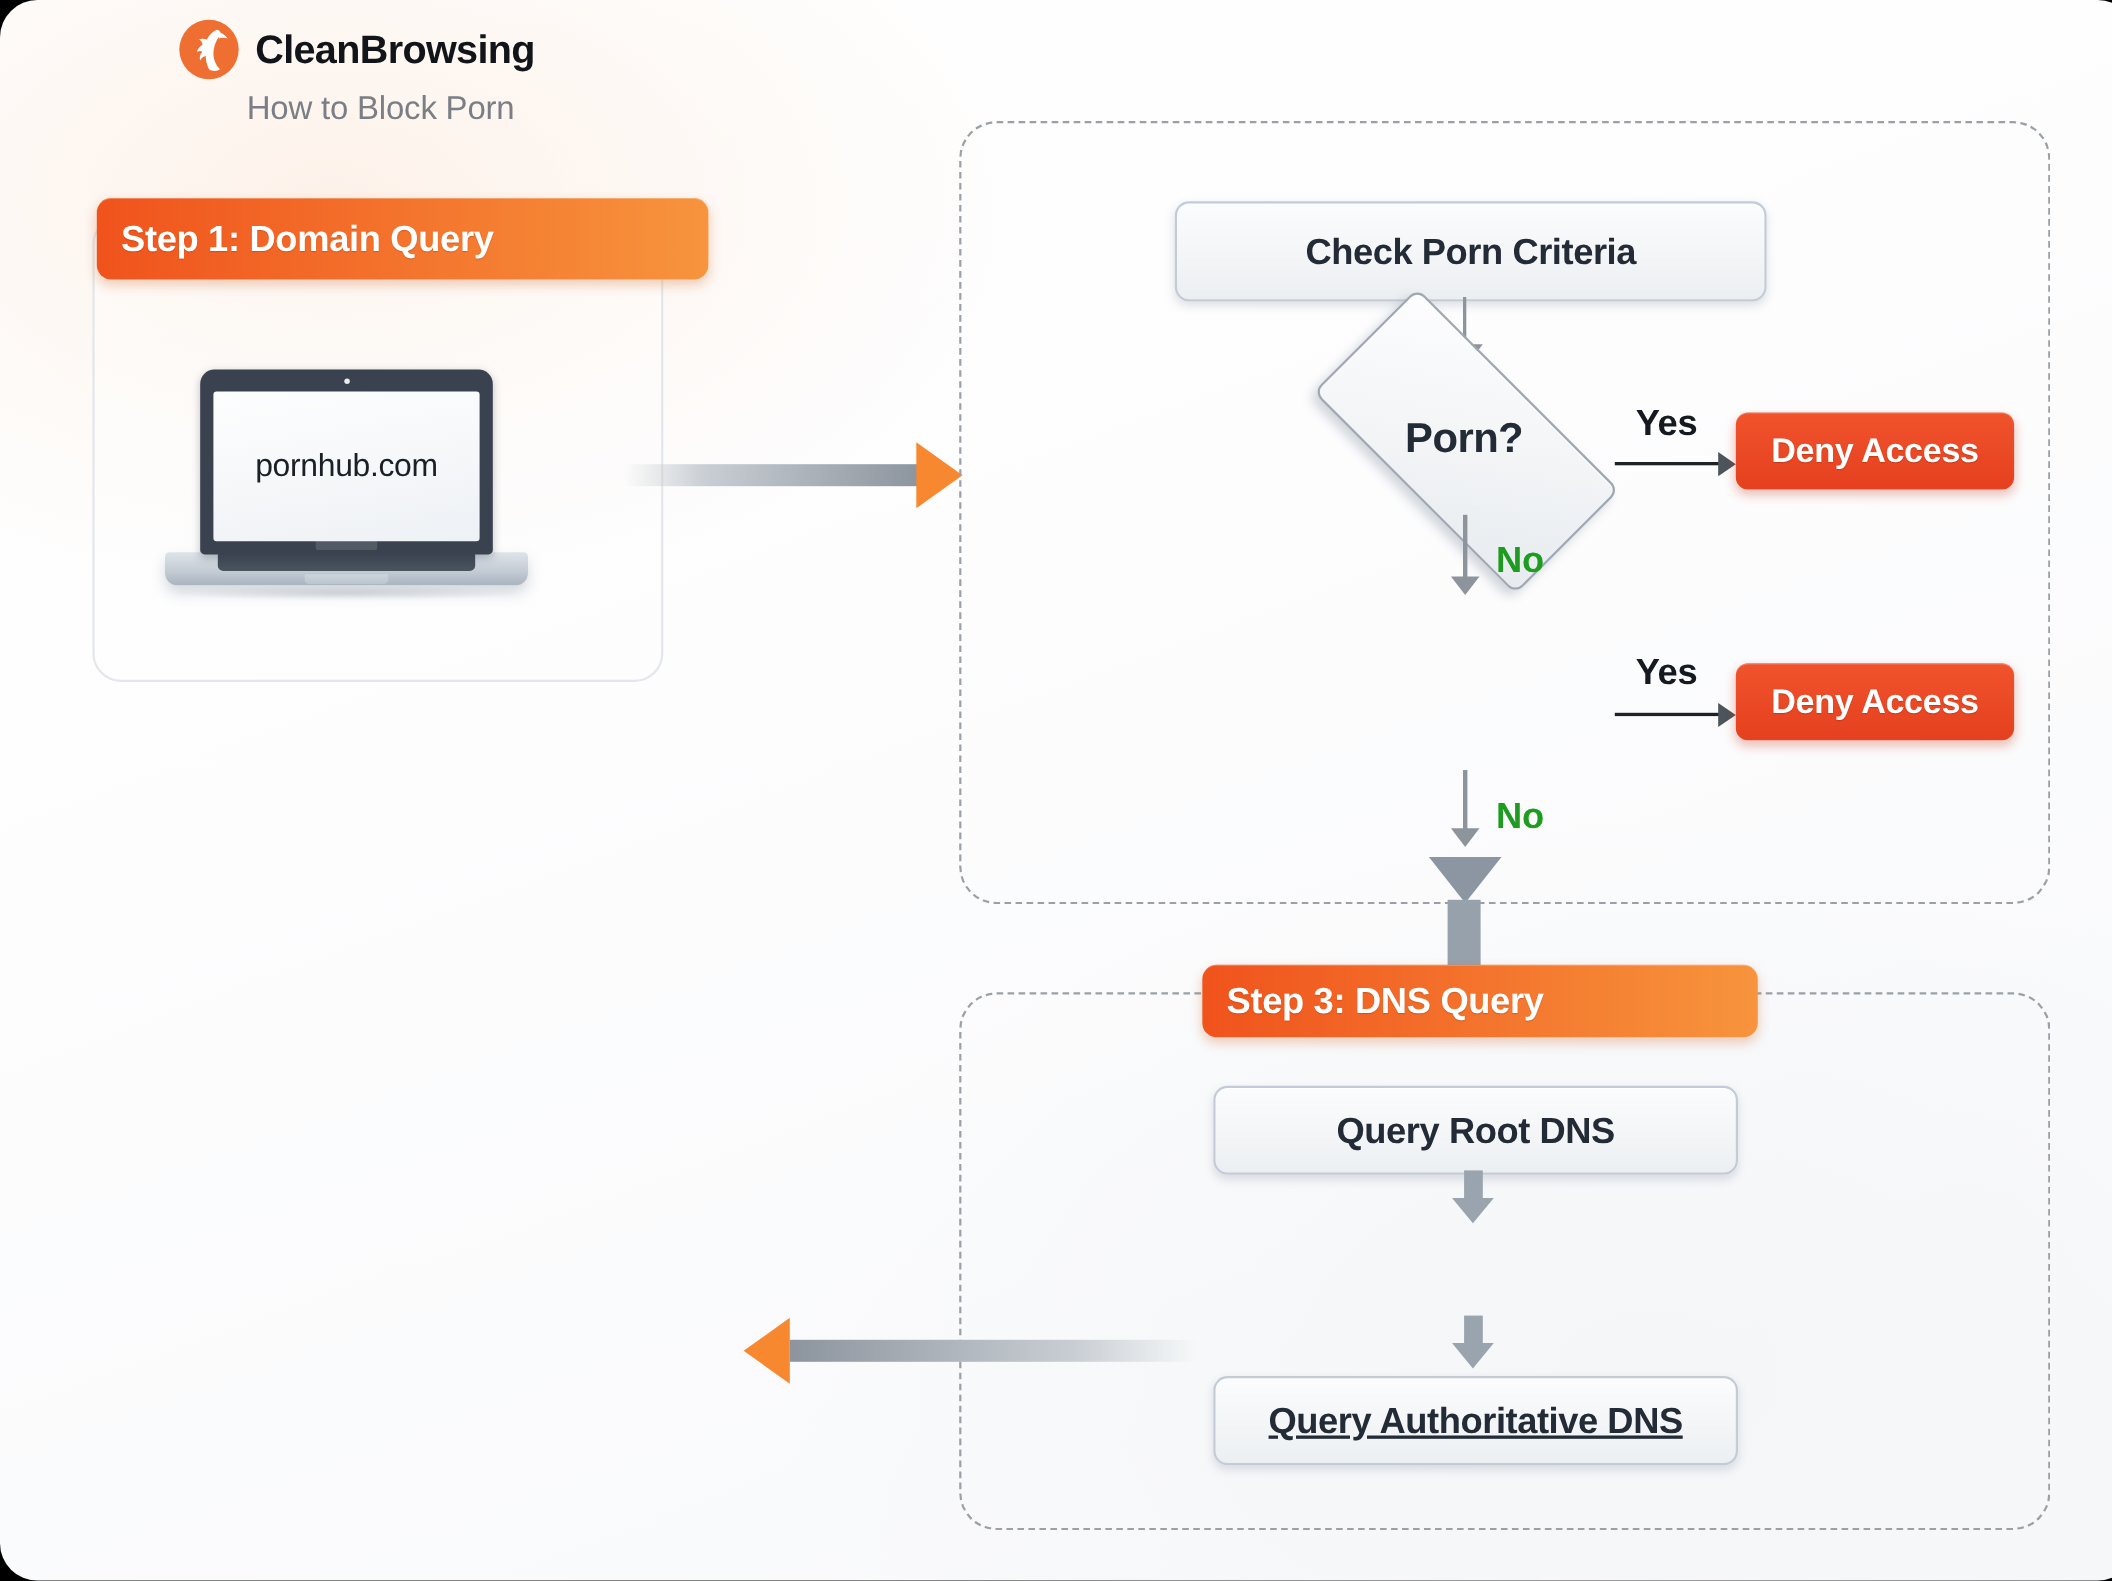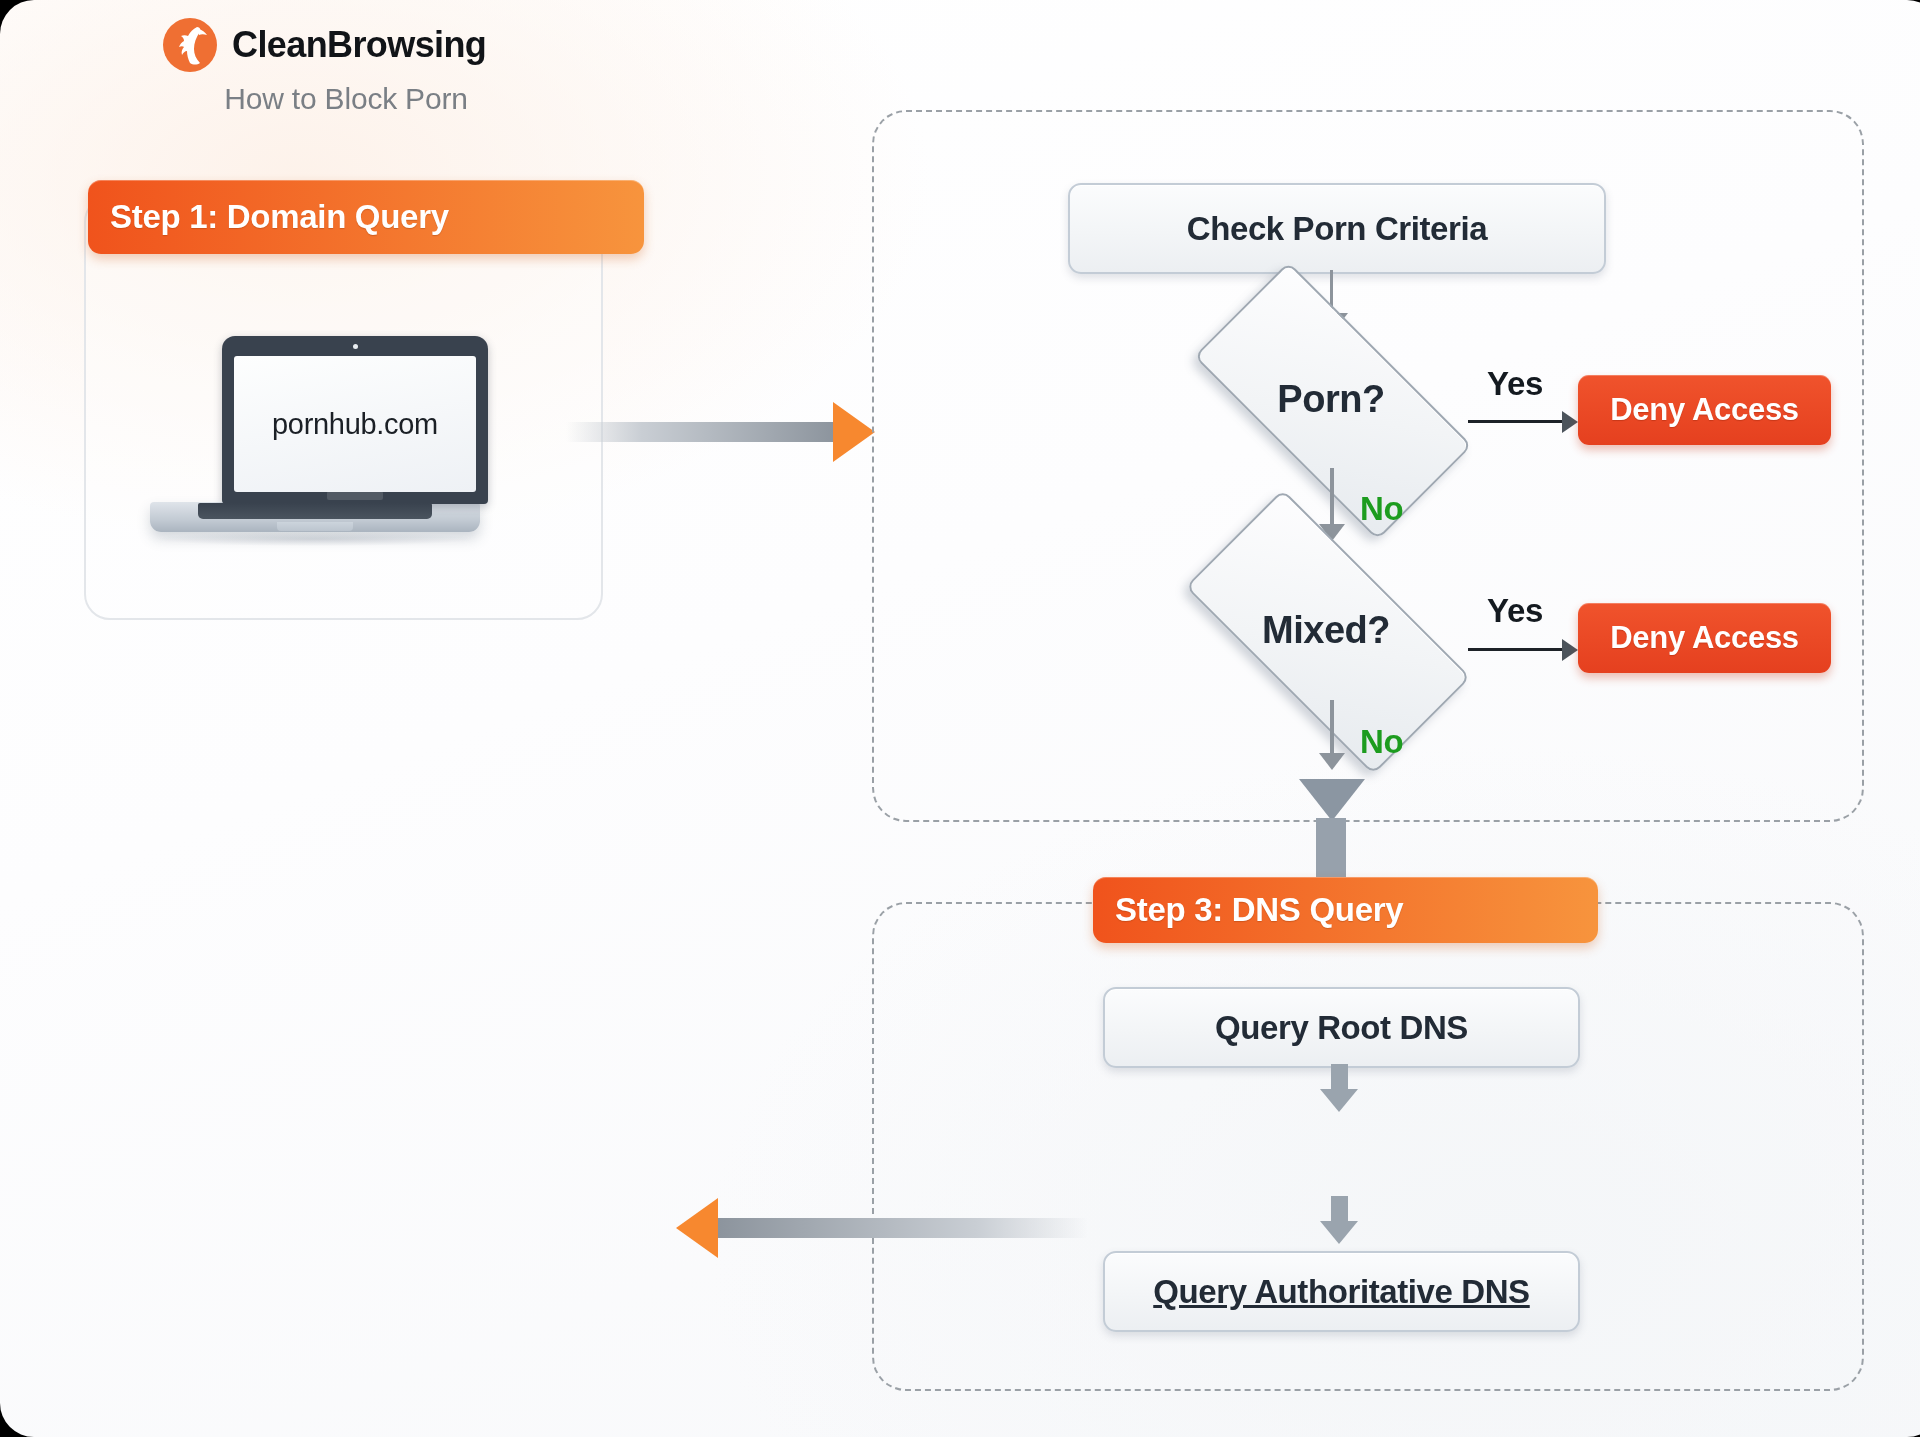--- a/index.html
+++ b/index.html
@@ -86,21 +86,21 @@
 
   
   .gshaft{position:absolute;width:17px;background:#9aa4ae;}
   .ghead{position:absolute;width:0;height:0;border-left:19px solid transparent;
          border-right:19px solid transparent;border-top:23px solid #9aa4ae;}
 
   
   #laptop{position:absolute;left:150px;top:336px;width:330px;height:214px;}
   .lid{position:absolute;left:32px;top:0;width:266px;height:168px;
        background:#39424e;border-radius:13px 13px 4px 4px;
-       box-shadow:0 3px 8px rgba(50,60,75,.30);margin-left:40px;}
+       box-shadow:0 3px 8px rgba(50,60,75,.30);}
   .lid-inner{position:absolute;left:12px;top:20px;width:242px;height:136px;
        background:linear-gradient(170deg,#fdfefe 0%,#eef1f5 100%);
        border:1px solid #2e3views;border-radius:3px;}
   .cam{position:absolute;left:50%;top:8px;width:5px;height:5px;margin-left:-2.5px;
        background:#e9edf1;border-radius:50%;}
   .screen-text{position:absolute;left:0;top:0;width:242px;height:136px;
        display:flex;align-items:center;justify-content:center;
        font-size:29px;color:#1b2026;letter-spacing:-0.3px;}
   .lid-logo{position:absolute;left:50%;bottom:4px;margin-left:-28px;width:56px;height:9px;
        background:rgba(255,255,255,.13);border-radius:2px;}
@@ -169,24 +169,20 @@
 
   <div class="hline" style="left:1468px;top:420px;width:97px;height:3px;"></div>
   <div class="tri-right" style="left:1562px;top:411px;"></div>
   <div class="yn yes" style="left:1487px;top:365px;">Yes</div>
   <div class="deny" style="left:1578px;top:375px;width:253px;height:70px;">Deny Access</div>
 
   <div class="vline" style="left:1330px;top:468px;width:4px;height:60px;"></div>
   <div class="tri-down" style="left:1319px;top:524px;"></div>
   <div class="yn no" style="left:1360px;top:490px;">No</div>
 
-  <div class="diamond" style="left:1195px;top:563px;width:262px;height:134px;">
-    <div class="dshape"></div>
-    <div class="dlabel">Mixed?</div>
-  </div>
 
   <div class="hline" style="left:1468px;top:648px;width:97px;height:3px;"></div>
   <div class="tri-right" style="left:1562px;top:639px;"></div>
   <div class="yn yes" style="left:1487px;top:592px;">Yes</div>
   <div class="deny" style="left:1578px;top:603px;width:253px;height:70px;">Deny Access</div>
 
   <div class="vline" style="left:1330px;top:700px;width:4px;height:58px;"></div>
   <div class="tri-down" style="left:1319px;top:753px;"></div>
   <div class="yn no" style="left:1360px;top:723px;">No</div>
 

